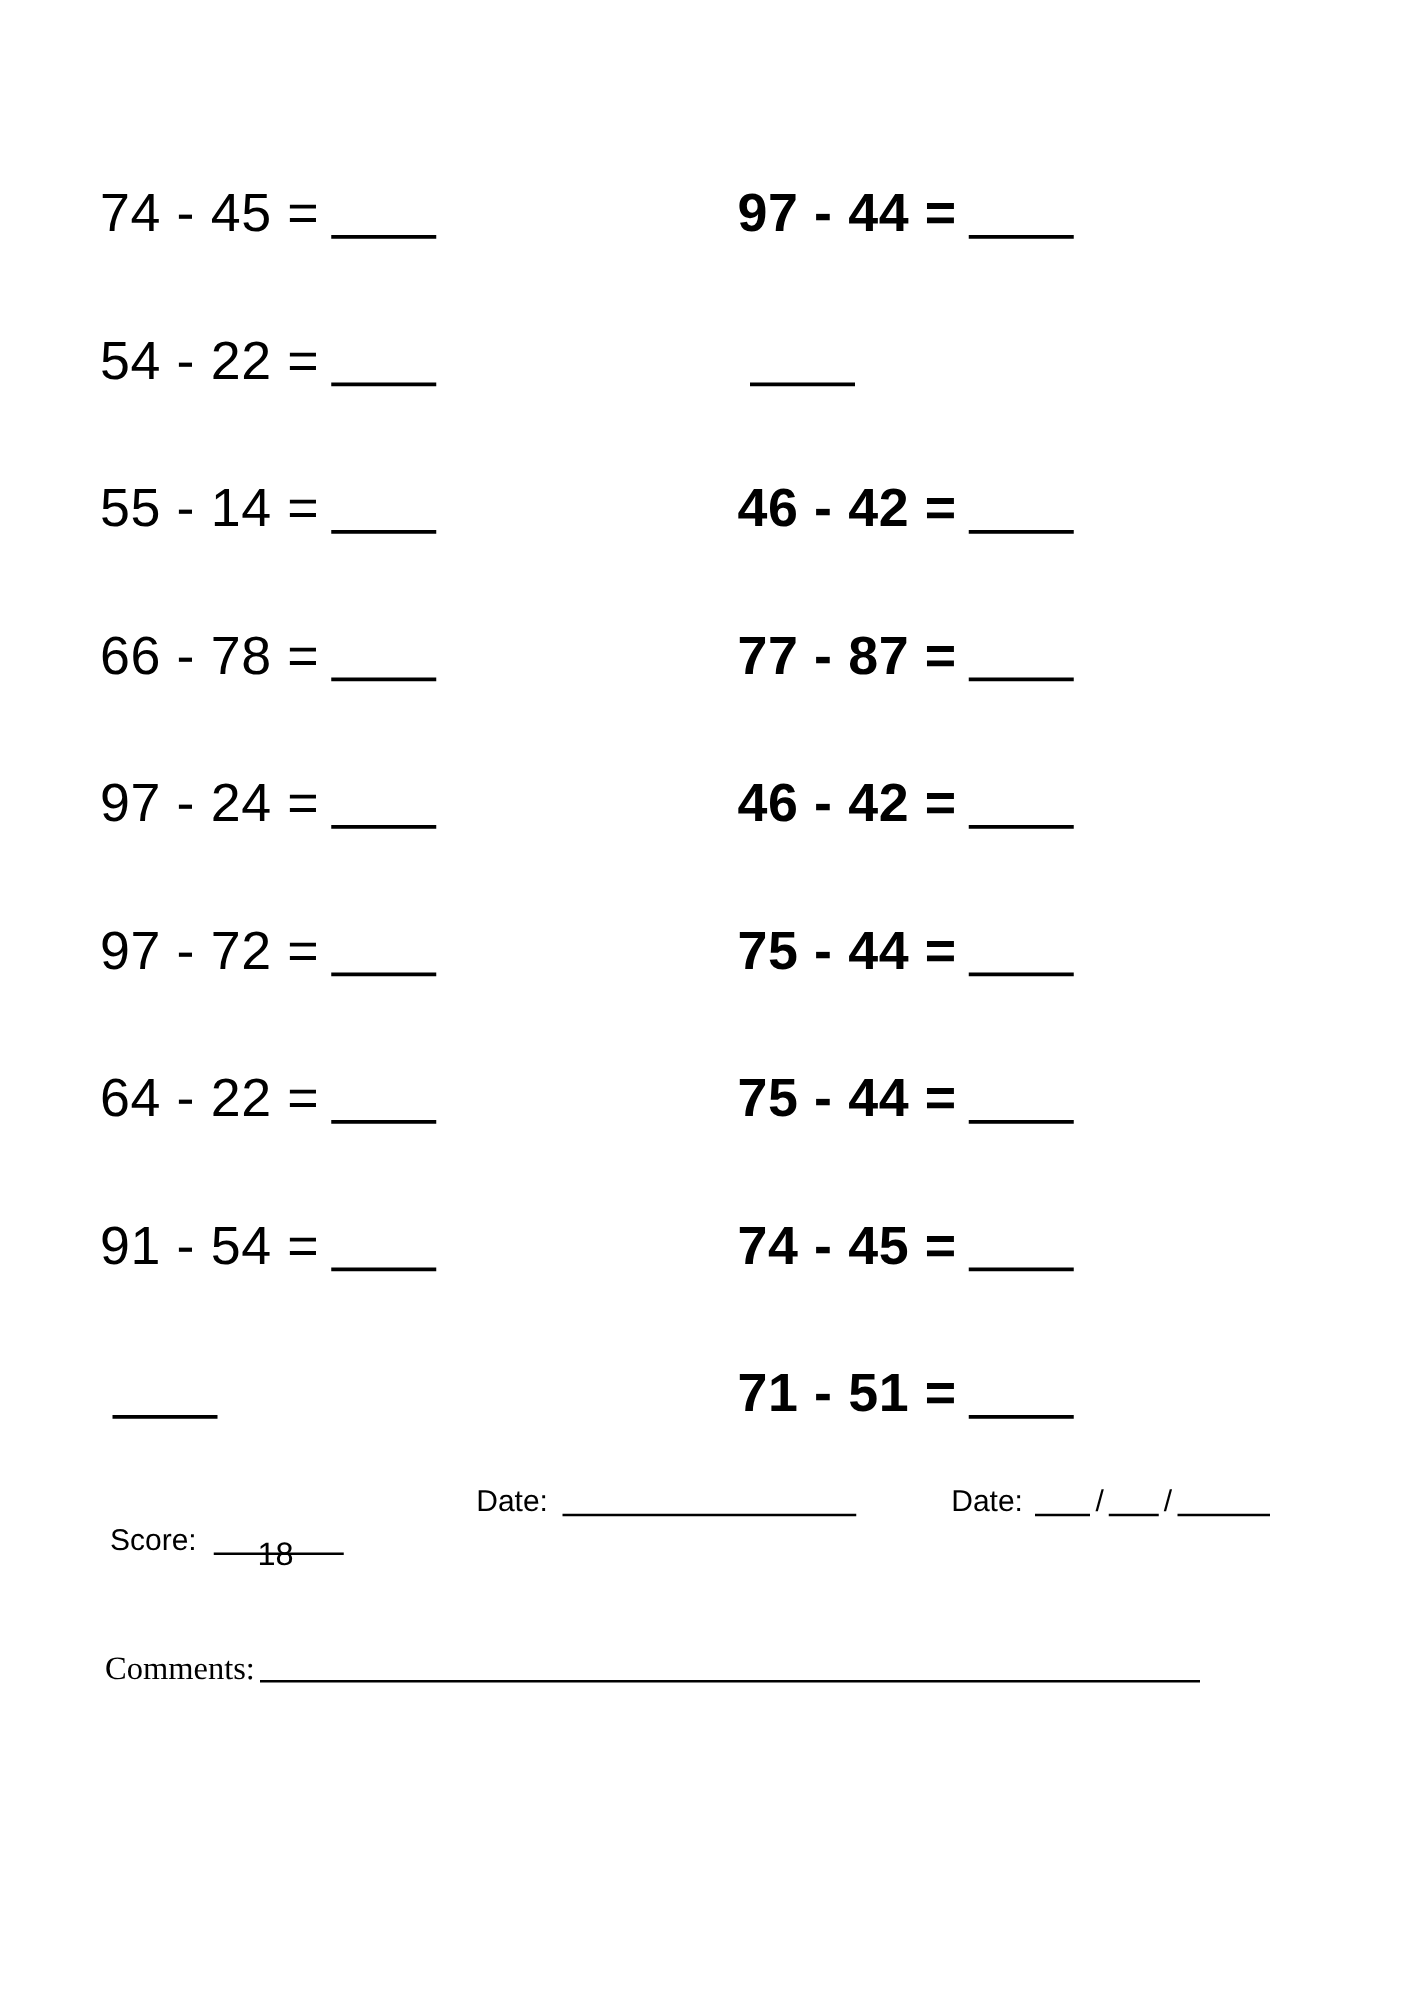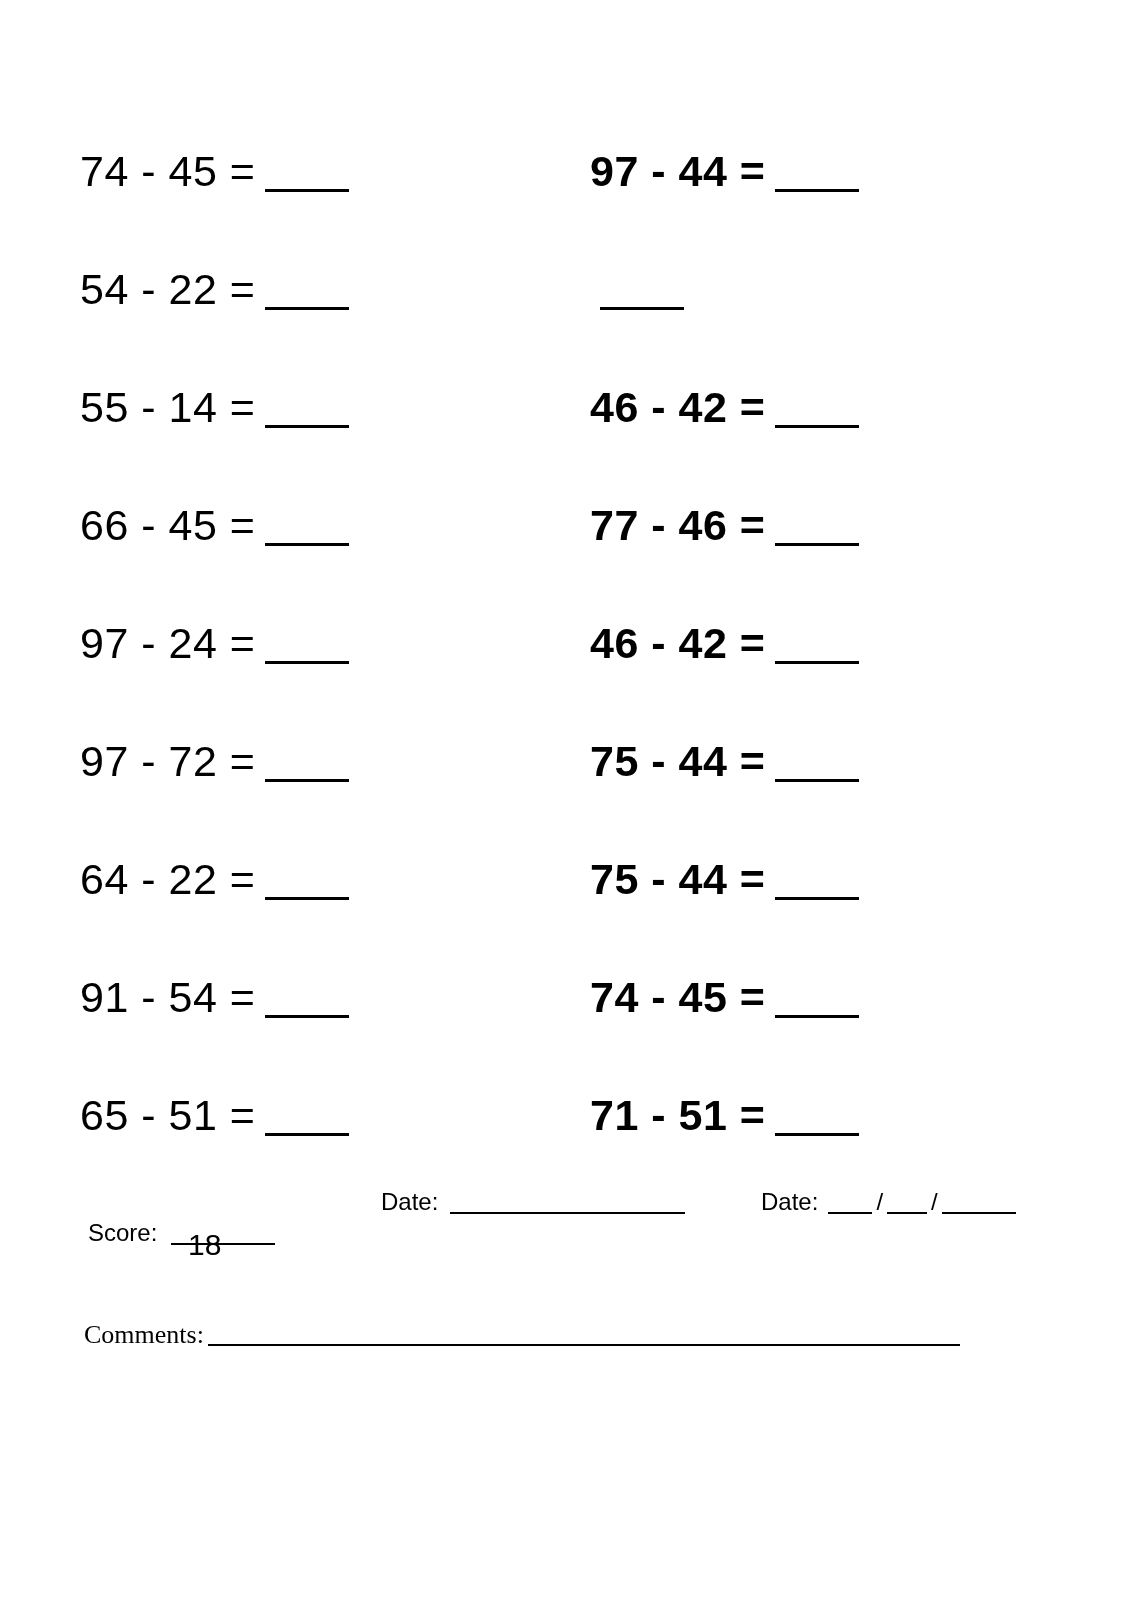--- a/index.html
+++ b/index.html
@@ -84,23 +84,23 @@
     top: 8px;
     white-space: nowrap;
     margin-top: 31px;
   }
   .score-line {
     width: 104px;
     margin-left: 14px;
   }
   .score-value {
     position: absolute;
-    left: 188px;
+    left: 206px;
     top: 48px;
-    font-size: 30px;
+    font-size: 26px;
   }
   .name-wrap {
     position: absolute;
     left: 381px;
     top: 8px;
     white-space: nowrap;
   }
   .name-line {
     width: 235px;
     margin-left: 12px;
@@ -160,22 +160,22 @@
       <div class="pcell left"><span>54 - 22 =</span><span class="blank"></span></div>
       <div class="pcell right"><span class="blank"></span></div>
     </div>
 
     <div class="prow">
       <div class="pcell left"><span>55 - 14 =</span><span class="blank"></span></div>
       <div class="pcell right"><span>46 - 42 =</span><span class="blank"></span></div>
     </div>
 
     <div class="prow">
-      <div class="pcell left"><span>66 - 45 =</span><span class="blank"></span></div>
-      <div class="pcell right"><span>77 - 46 =</span><span class="blank"></span></div>
+      <div class="pcell left"><span>66 - 78 =</span><span class="blank"></span></div>
+      <div class="pcell right"><span>77 - 87 =</span><span class="blank"></span></div>
     </div>
 
     <div class="prow">
       <div class="pcell left"><span>97 - 24 =</span><span class="blank"></span></div>
       <div class="pcell right"><span>46 - 42 =</span><span class="blank"></span></div>
     </div>
 
     <div class="prow">
       <div class="pcell left"><span>97 - 72 =</span><span class="blank"></span></div>
       <div class="pcell right"><span>75 - 44 =</span><span class="blank"></span></div>
@@ -185,21 +185,21 @@
       <div class="pcell left"><span>64 - 22 =</span><span class="blank"></span></div>
       <div class="pcell right"><span>75 - 44 =</span><span class="blank"></span></div>
     </div>
 
     <div class="prow">
       <div class="pcell left"><span>91 - 54 =</span><span class="blank"></span></div>
       <div class="pcell right"><span>74 - 45 =</span><span class="blank"></span></div>
     </div>
 
     <div class="prow">
-      <div class="pcell left"><span>65 - 51 =</span><span class="blank"></span></div>
+      <div class="pcell left"><span class="blank"></span></div>
       <div class="pcell right"><span>71 - 51 =</span><span class="blank"></span></div>
     </div>
 
   </div>
 
   <div class="footer">
     <div class="footrow">
 
       <div class="score-wrap">
         <span class="flabel">Score:</span><span class="uline score-line"></span>

